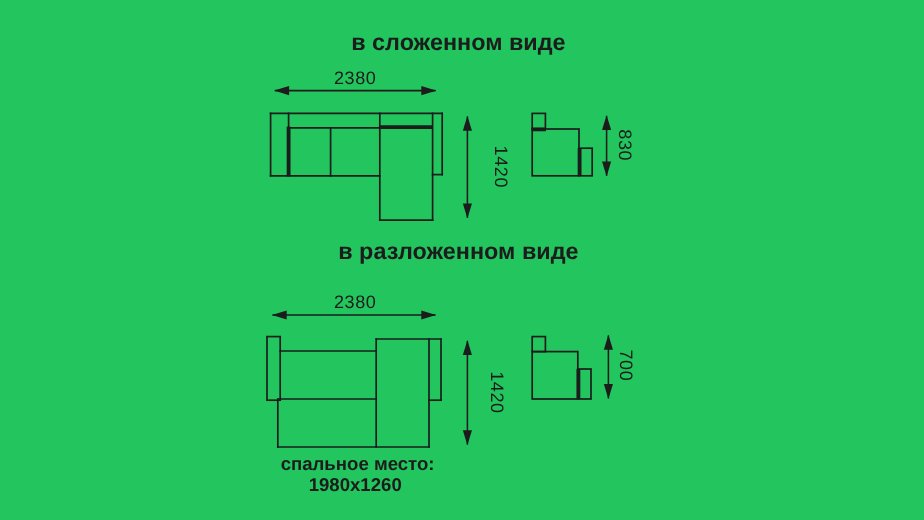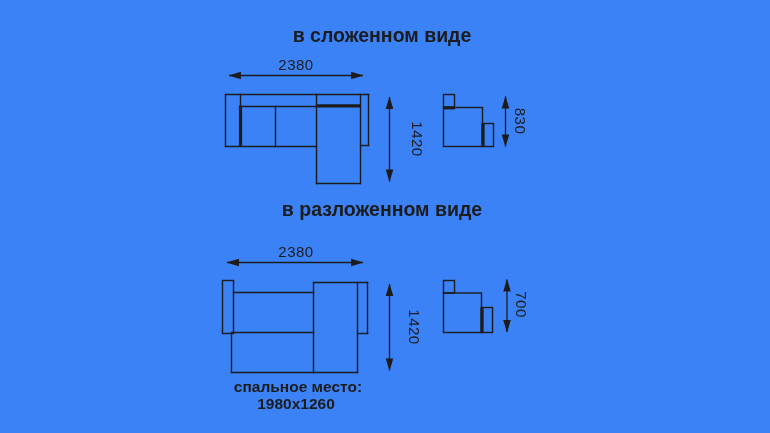--- a/index.html
+++ b/index.html
@@ -5,21 +5,21 @@
   html, body {
     margin: 0;
     padding: 0;
     background: #ffffff;
     font-family: "Liberation Sans", sans-serif;
   }
   .canvas {
     position: relative;
     width: 770px;
     height: 433px;
-    background: #3b82f6;
+    background: #22c55e;
     overflow: hidden;
   }
   svg { display: block; }
   .ln    { stroke: #1c1c1c; stroke-width: 1.4; fill: none; stroke-linecap: square; }
   .thick { stroke: #1c1c1c; stroke-width: 3.2; fill: none; stroke-linecap: butt; }
   .dim   { stroke: #1c1c1c; stroke-width: 1.3; fill: none; }
   .ah    { fill: #1c1c1c; stroke: none; }
   text   { fill: #1c1c1c; }
   .title   { font-size: 19.5px; font-weight: bold; }
   .dim-num { font-size: 15px; letter-spacing: 0.5px; }

